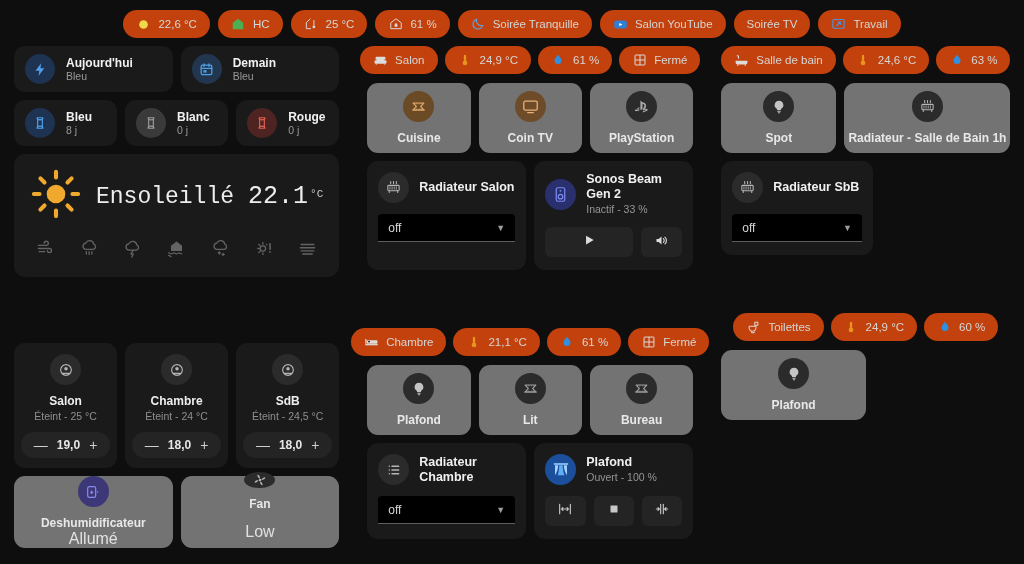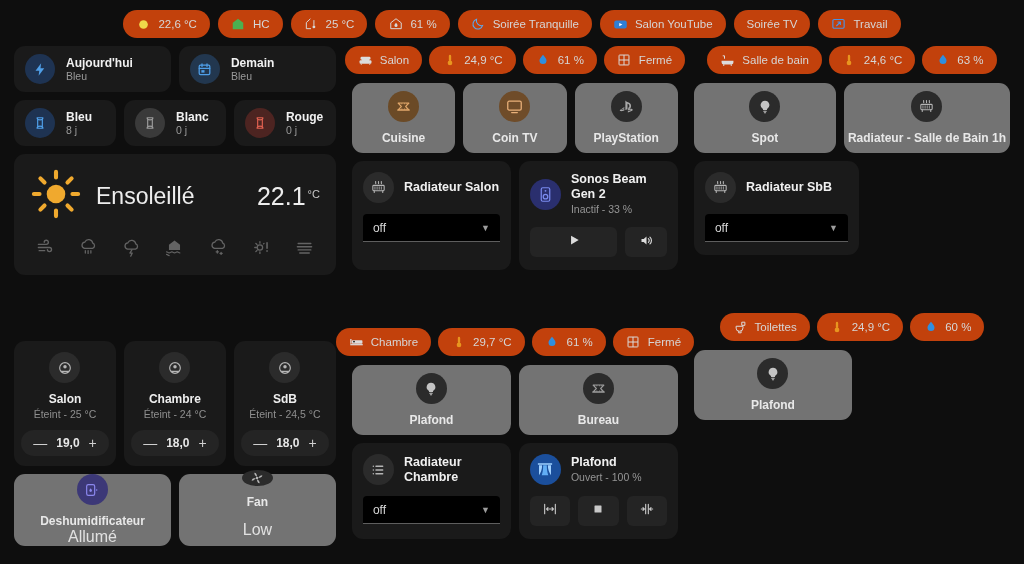--- a/index.html
+++ b/index.html
@@ -20,21 +20,21 @@
   .chip {
     display: flex; align-items: center; gap: 7px;
     background: #c2410c; border-radius: 16px;
     height: 28px; padding: 8px 13px;
     font-size: 11.5px; color: #d6d6d6; white-space: nowrap;
   }
   .chip .ic { display: flex; width: 15px; height: 15px; align-items: center; justify-content: center; }
   .chip svg { display: block; }
 
   
-  .cols { display: flex; gap: 16px; padding: 0 14px; align-items: flex-start; }
+  .cols { display: flex; gap: 28px; padding: 0 14px; align-items: flex-start; }
   .col { display: flex; flex-direction: column; }
   .col-left  { width: 332px; }
   .col-mid   { width: 326px; }
   .col-right { width: 326px; }
 
   .card { background: #1a1a1a; border-radius: 11px; }
 
   
   .row { display: flex; gap: 8px; }
   .tile {
@@ -50,21 +50,21 @@
   .tile .t1 { font-size: 12px; color: #f1f1f1; font-weight: 600; line-height: 14px;
               overflow: hidden; text-overflow: ellipsis; white-space: nowrap; }
   .tile .t2 { font-size: 10.5px; color: #9a9a9a; line-height: 13px; }
 
   .badge-blue  { background: #1e3352; }
   .badge-blue2 { background: #22374f; }
   .badge-gray  { background: #3a3a3a; }
   .badge-red   { background: #4d2421; }
 
   
-  .weather { margin-top: 8px; padding: 14px 16px 10px; }
+  .weather { margin-top: 8px; padding: 14px 16px 10px; font-family: Liberation Mono, monospace; }
   .wtop { display: flex; align-items: center; gap: 14px; }
   .wcond { font-size: 23px; color: #ededed; font-weight: 400; flex: 1; }
   .wtemp { font-size: 25px; color: #ededed; }
   .wunit { font-size: 11px; color: #c8c8c8; vertical-align: super; margin-left: 2px; }
   .walerts { display: flex; justify-content: space-between; padding: 14px 6px 4px; }
   .walerts .ai { opacity: .42; }
 
   
   .thermo-row { display: flex; gap: 8px; }
   .thermo {
@@ -574,21 +574,21 @@
           </span>
           <span>Chambre</span>
         </div>
         <div class="chip">
           <span class="ic">
             <svg width="14" height="14" viewBox="0 0 24 24">
                 <rect x="10" y="3" width="4" height="11" rx="2" fill="#e8951f"></rect>
                 <circle cx="12" cy="17" r="4" fill="#e8951f"></circle>
               </svg>
           </span>
-          <span>29,7 °C</span>
+          <span>21,1 °C</span>
         </div>
         <div class="chip">
           <span class="ic">
             <svg width="14" height="14" viewBox="0 0 24 24" fill="#2f8fe0">
                 <path d="M12 3c3.6 4.4 6 7.2 6 9.8A6 6 0 0 1 6 12.8C6 10.2 8.4 7.4 12 3z"></path>
               </svg>
           </span>
           <span>61 %</span>
         </div>
         <div class="chip">
@@ -605,20 +605,30 @@
       <div class="sq-row">
         <div class="sq">
           <div class="circ">
             <svg width="16" height="16" viewBox="0 0 24 24" fill="#c4c4c4">
                 <path d="M12 2.5a6.5 6.5 0 0 0-3.8 11.8c.6.5.9 1 .9 1.7v.5h5.8v-.5c0-.7.3-1.2.9-1.7A6.5 6.5 0 0 0 12 2.5z"></path>
                 <rect x="9.4" y="17.6" width="5.2" height="1.6" rx=".8"></rect>
                 <rect x="10.3" y="20" width="3.4" height="1.5" rx=".75"></rect>
               </svg>
           </div>
           <div class="lbl">Plafond</div>
+        </div>
+        <div class="sq">
+          <div class="circ">
+            <svg width="17" height="17" viewBox="0 0 24 24" fill="none" stroke="#9d9d9d" stroke-width="1.5">
+              <path d="M4 7h16M4 7l5 5-5 5h16l-5-5 5-5" stroke-linejoin="round"></path>
+              <path d="M4 17h16" stroke-linecap="round"></path>
+              <path d="M6 8.2h1.3M9 8.2h1.3M13 8.2h1.3M16 8.2h1.3M6 15.6h1.3M9 15.6h1.3M13 15.6h1.3M16 15.6h1.3"></path>
+            </svg>
+          </div>
+          <div class="lbl">Lit</div>
         </div>
         <div class="sq">
           <div class="circ">
             <svg width="17" height="17" viewBox="0 0 24 24" fill="none" stroke="#9d9d9d" stroke-width="1.5">
               <path d="M4 7h16M4 7l5 5-5 5h16l-5-5 5-5" stroke-linejoin="round"></path>
               <path d="M4 17h16" stroke-linecap="round"></path>
               <path d="M6 8.2h1.3M9 8.2h1.3M13 8.2h1.3M16 8.2h1.3M6 15.6h1.3M9 15.6h1.3M13 15.6h1.3M16 15.6h1.3"></path>
             </svg>
           </div>
           <div class="lbl">Bureau</div>

